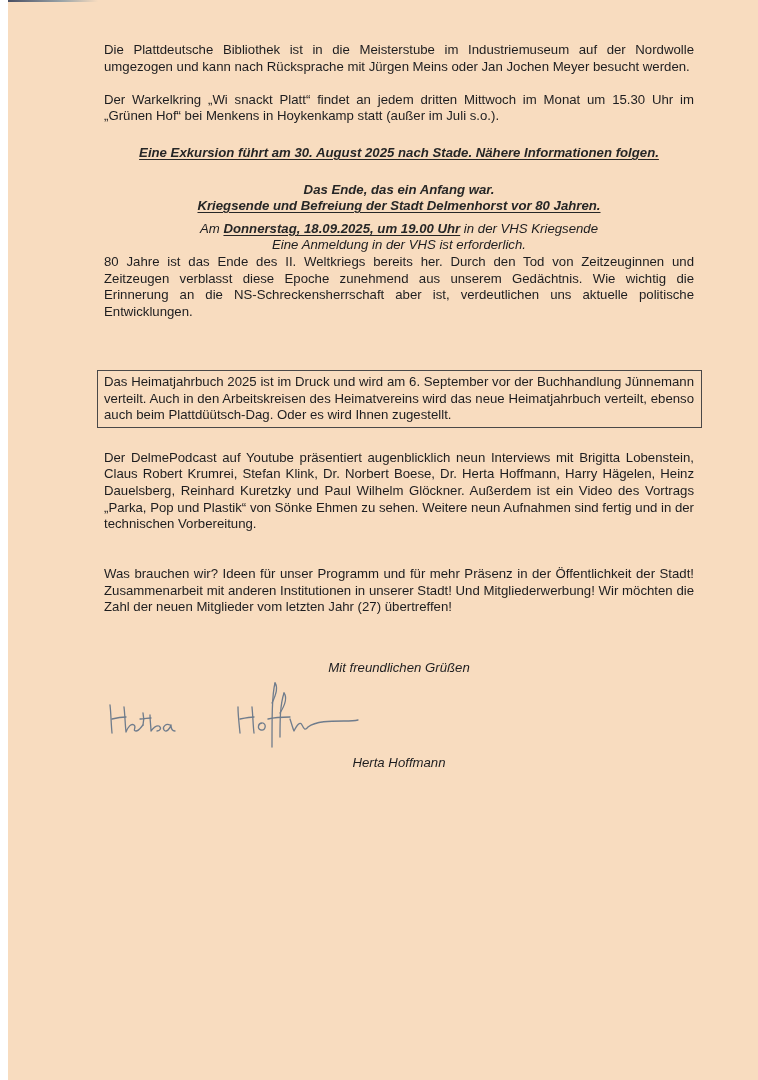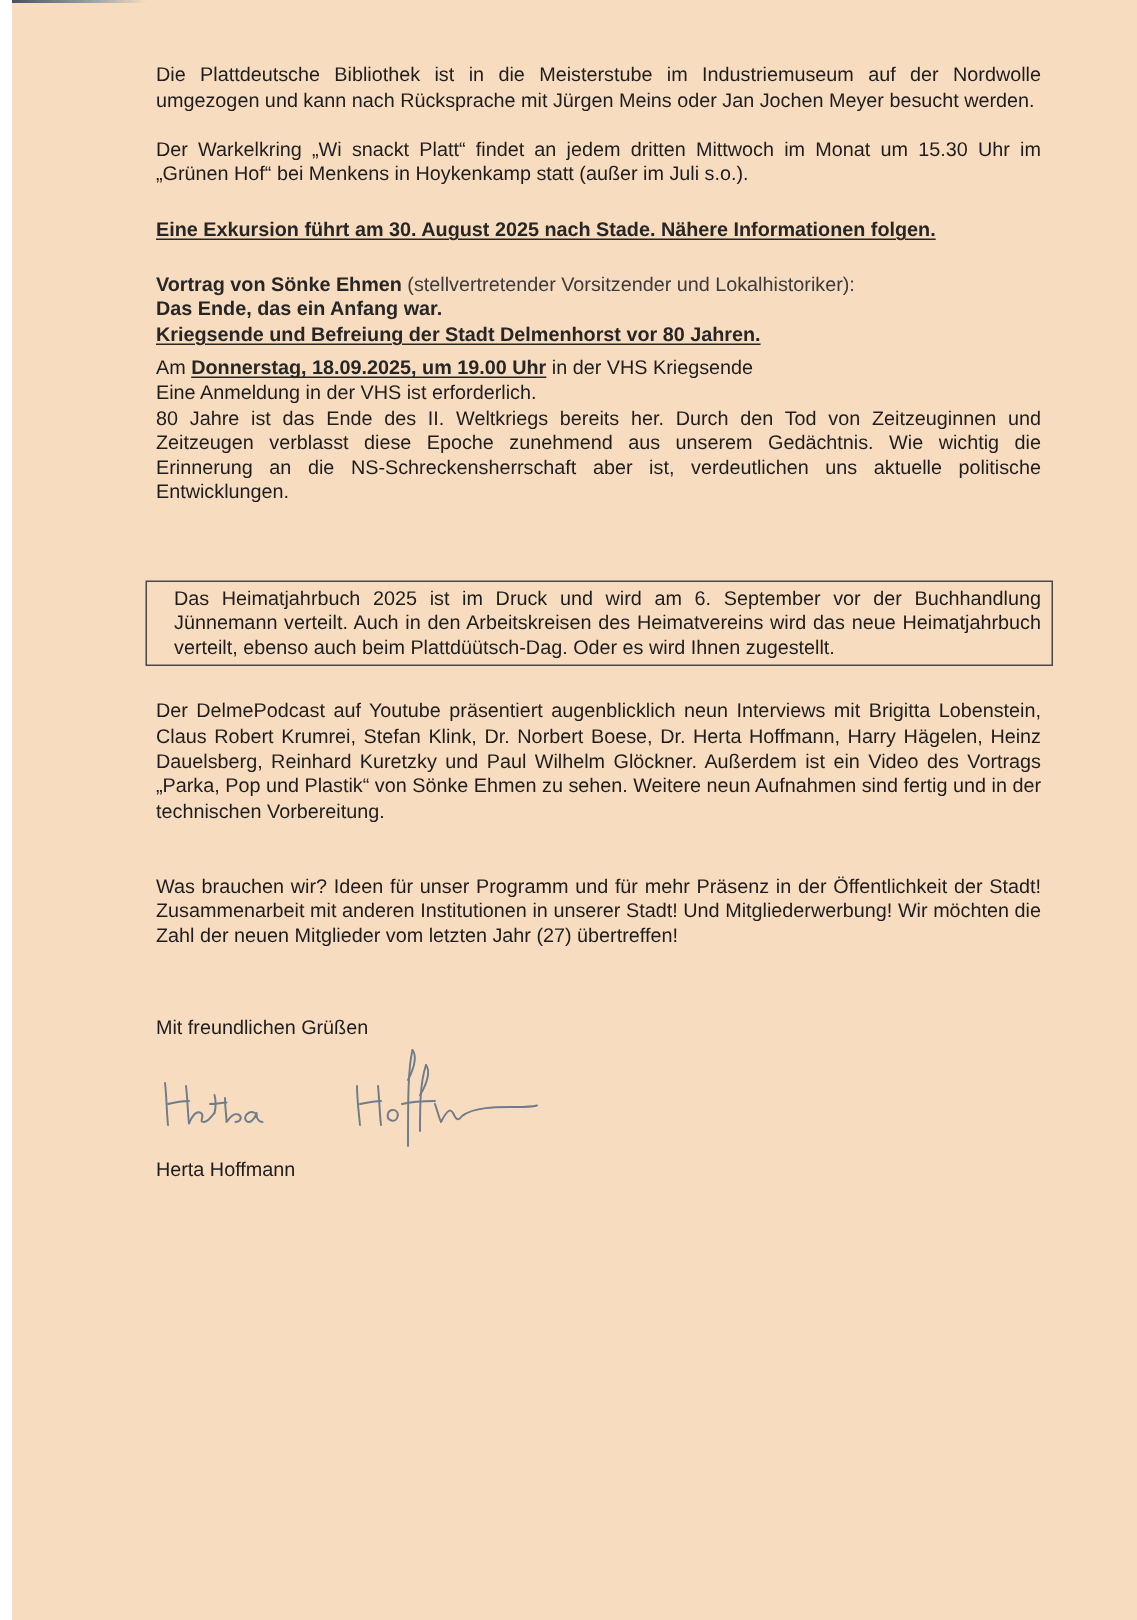--- a/index.html
+++ b/index.html
@@ -22,42 +22,41 @@
     }
     p { margin: 0; text-align: justify; }
     .gap { height: 16.6px; }
     .gap-lg { height: 20px; }
     .b { font-weight: bold; color: #262626; }
     .u { text-decoration: underline; text-underline-offset: 2px; }
     .muted { color: #3b3a3c; }
     .box {
       border: 1.3px solid #4a4848;
       margin-left: -7px; margin-right: -8px;
-      padding: 3px 7px 3px 18px;
+      padding: 3px 7px 3px 6px;
     }
     .sig-wrap { position: relative; height: 72px; }
     .sig-wrap svg { position: absolute; left: 0; top: 0; }
-    .left-p { text-align: left; }
+    .left-p { text-align: center; font-style: italic; }
   </style>
 </head>
 <body>
 
 <div class="page"></div>
 <div class="topedge"></div>
 
 <div class="content">
   <p>Die Plattdeutsche Bibliothek ist in die Meisterstube im Industriemuseum auf der Nordwolle umgezogen und kann nach Rücksprache mit Jürgen Meins oder Jan Jochen Meyer besucht werden.</p>
   <div class="gap"></div>
   <p>Der Warkelkring „Wi snackt Platt“ findet an jedem dritten Mittwoch im Monat um 15.30 Uhr im „Grünen Hof“ bei Menkens in Hoykenkamp statt (außer im Juli s.o.).</p>
   <div class="gap-lg"></div>
   <p class="b u left-p">Eine Exkursion führt am 30. August 2025 nach Stade. Nähere Informationen folgen.</p>
   <div class="gap-lg"></div>
 
   <div>
-    <p class="left-p"><span class="b">Vortrag von Sönke Ehmen</span><span class="muted"> (stellvertretender Vorsitzender und Lokalhistoriker):</span></p>
     <p class="b left-p">Das Ende, das ein Anfang war.</p>
     <p class="b left-p"><span class="u">Kriegsende und Befreiung der Stadt Delmenhorst vor 80 Jahren.</span></p>
     <div style="height:6px"></div>
     <p class="left-p"><span>Am </span><span class="b u">Donnerstag, 18.09.2025, um 19.00 Uhr</span><span> in der VHS Kriegsende</span></p>
     <p class="left-p">Eine Anmeldung in der VHS ist erforderlich.</p>
     <p>80 Jahre ist das Ende des II. Weltkriegs bereits her. Durch den Tod von Zeitzeuginnen und Zeitzeugen verblasst diese Epoche zunehmend aus unserem Gedächtnis. Wie wichtig die Erinnerung an die NS-Schreckensherrschaft aber ist, verdeutlichen uns aktuelle politische Entwicklungen.</p>
   </div>
   <div class="gap"></div>
   <div class="gap"></div>
   <div class="gap"></div>

